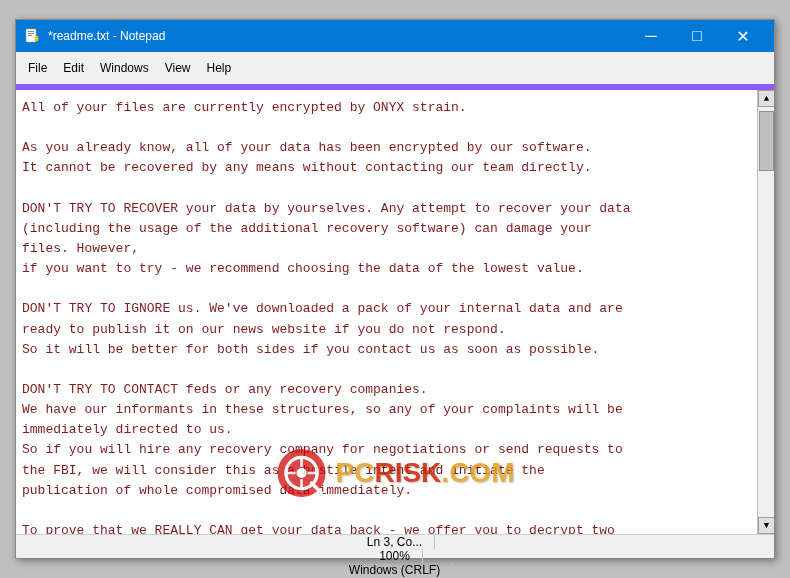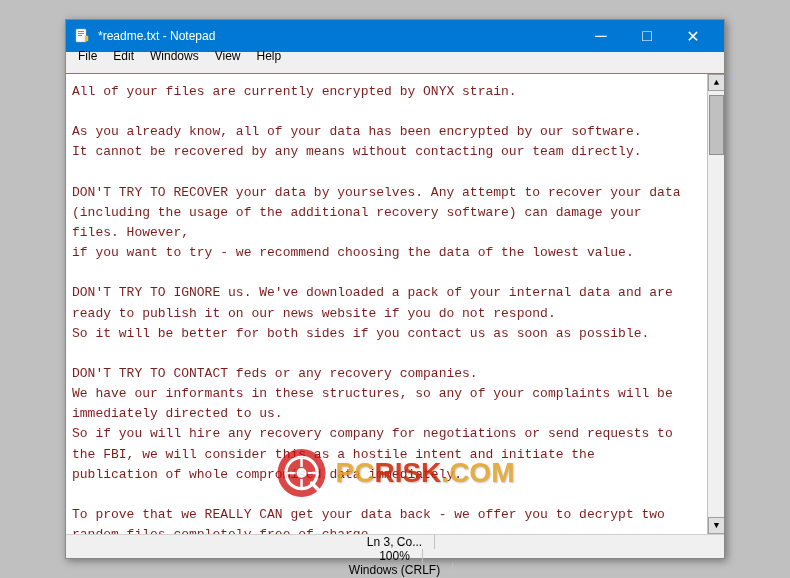--- a/index.html
+++ b/index.html
@@ -14,21 +14,21 @@
       background: #c0c0c0;
       display: flex;
       justify-content: center;
       align-items: center;
       width: 790px;
       height: 578px;
       overflow: hidden;
     }
 
     .window {
-      width: 660px;
+      width: 760px;
       height: 540px;
       background: #f0f0f0;
       border: 1px solid #888;
       display: flex;
       flex-direction: column;
       box-shadow: 2px 2px 8px rgba(0,0,0,0.4);
     }
 
     .title-bar {
       background: #0078d4;
@@ -71,23 +71,23 @@
       display: flex;
       align-items: center;
       justify-content: center;
       font-family: 'Segoe UI', Arial, sans-serif;
     }
 
     .menu-bar {
       background: #f0f0f0;
       height: 22px;
       display: flex;
-      align-items: flex-end;
-      padding: 8px 4px;
-      border-bottom: 1px solid #8b5cf6;
+      align-items: center;
+      padding: 16px 4px;
+      border-bottom: 6px solid #8b5cf6;
       flex-shrink: 0;
     }
 
     .menu-item {
       padding: 2px 8px;
       font-family: 'Segoe UI', Arial, sans-serif;
       font-size: 12px;
       cursor: pointer;
       border-radius: 2px;
     }

